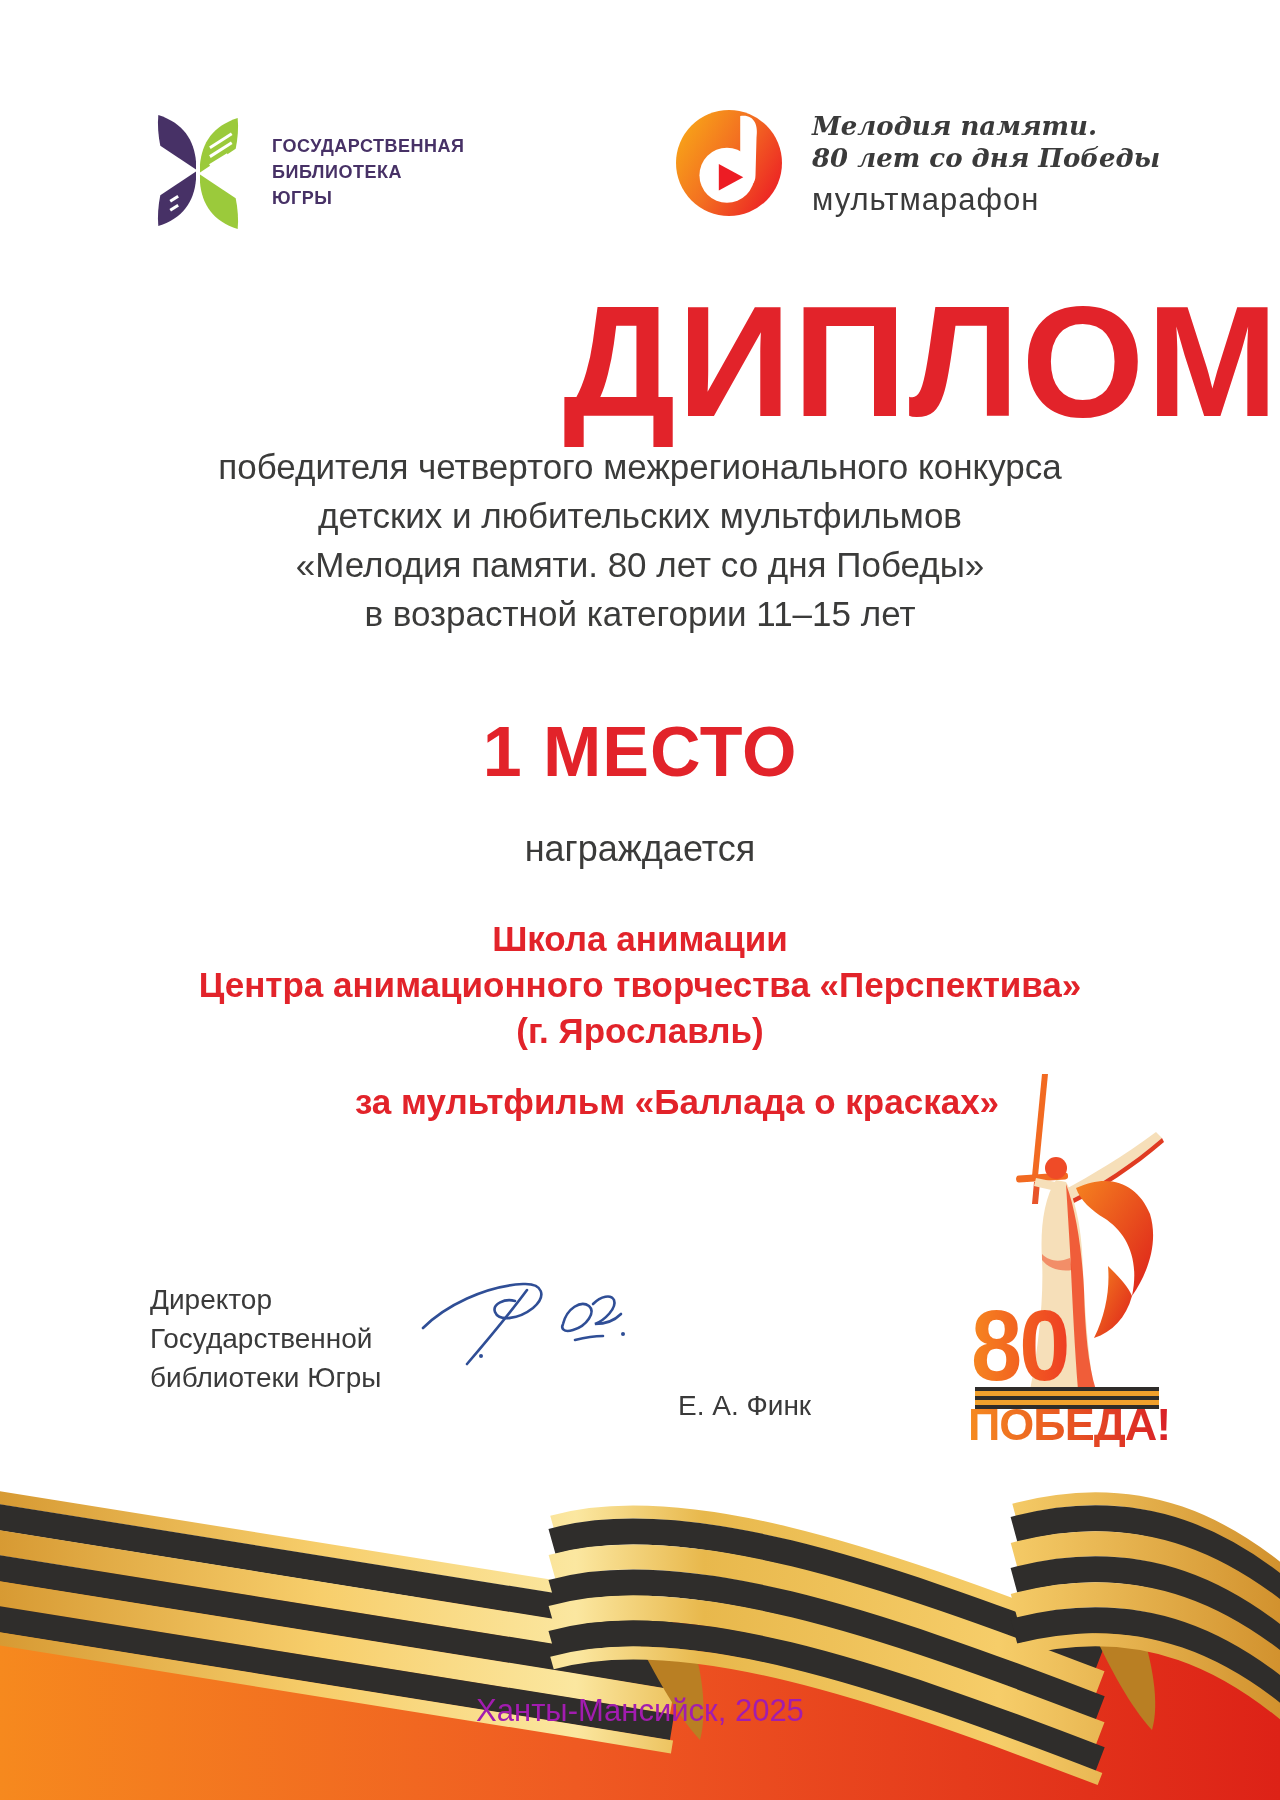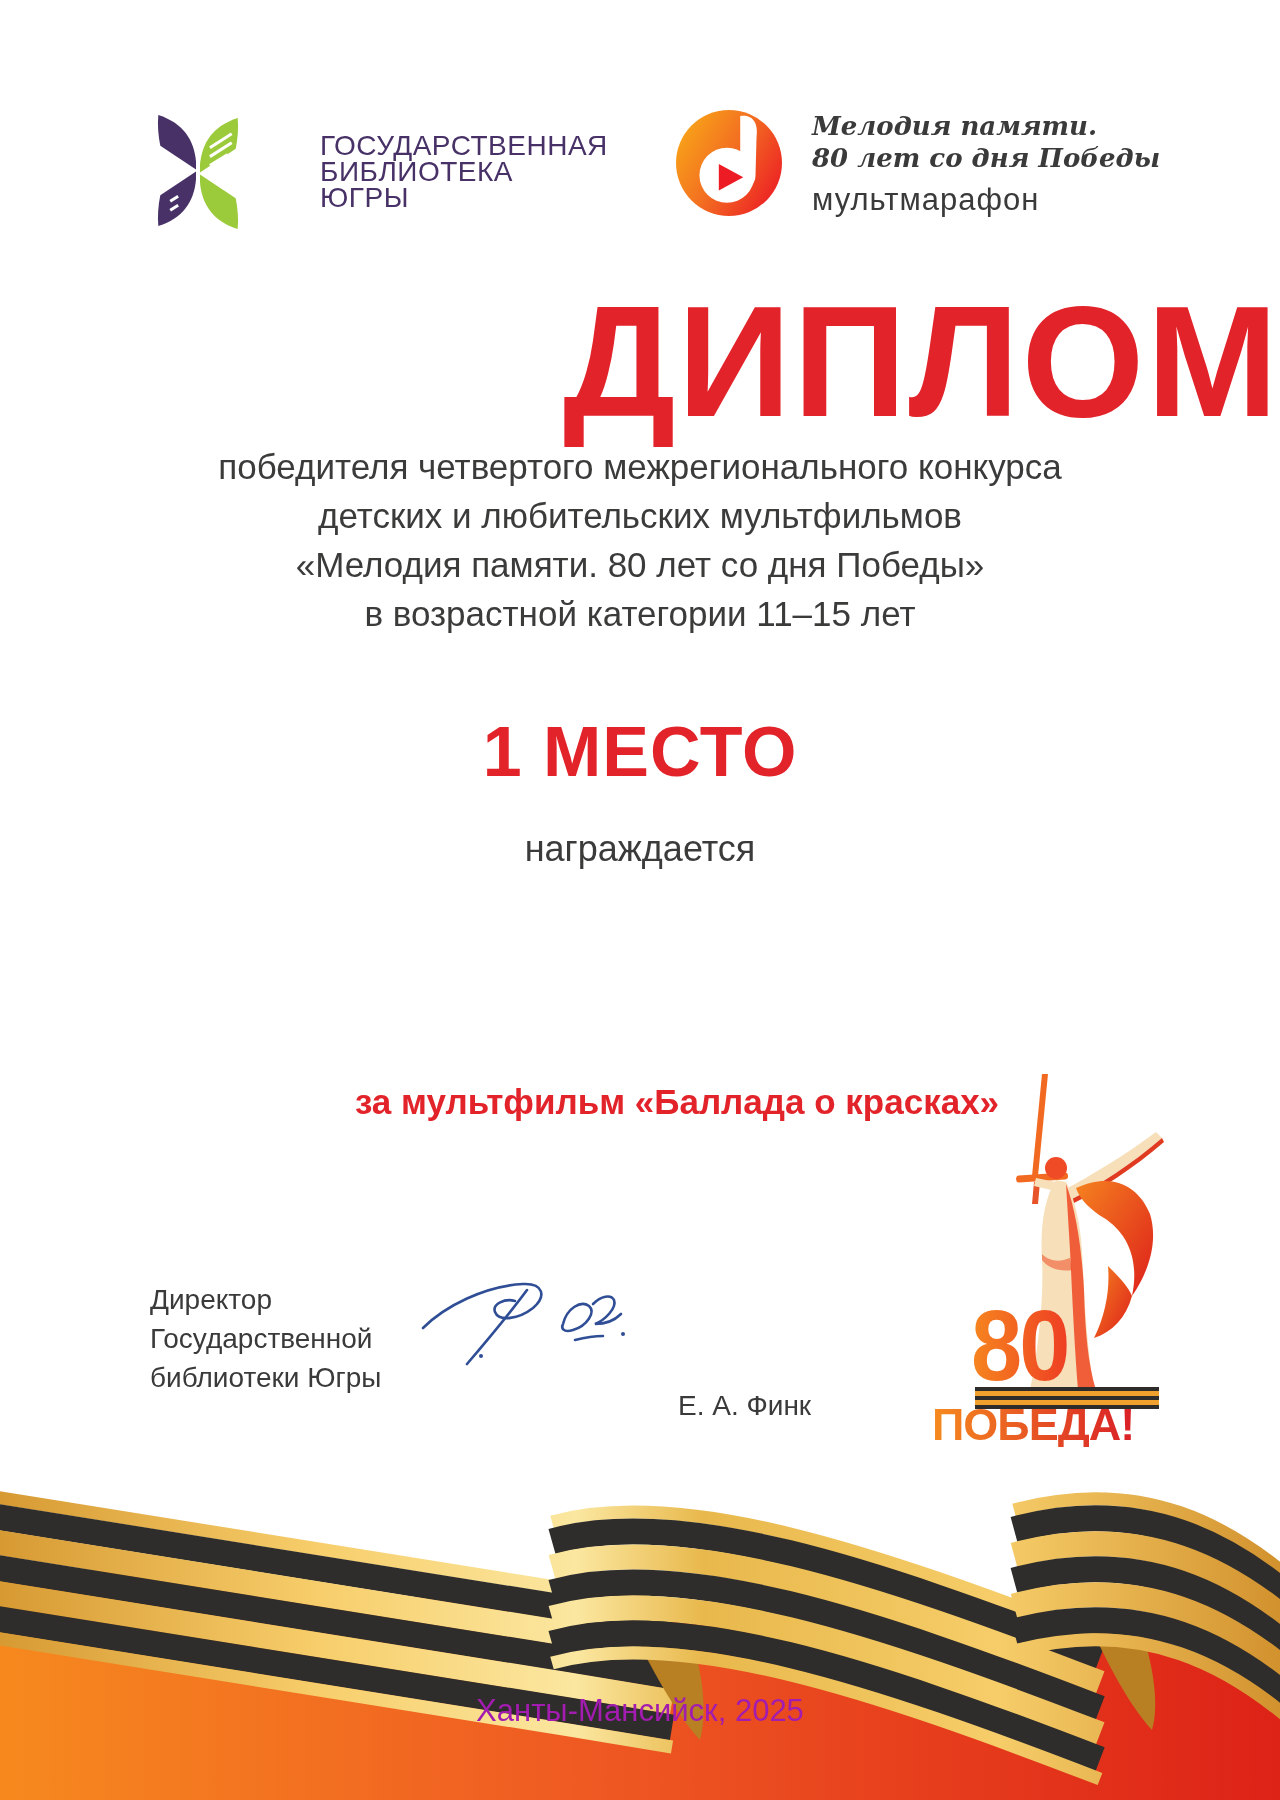--- a/index.html
+++ b/index.html
@@ -5,21 +5,21 @@
   html,body{margin:0;padding:0;background:#e8e8e8;}
   .page{
     position:relative;width:1280px;height:1800px;margin:0 auto;
     background:#ffffff;overflow:hidden;
     font-family:"Liberation Sans", sans-serif;color:#3b3b3a;
   }
   .abs{position:absolute;}
 
   
   .lib-logo{left:148px;top:110px;display:flex;align-items:center;gap:24px;}
-  .lib-text{font-weight:normal;color:#473166;font-size:28px;line-height:26px;letter-spacing:0.5px;margin-left:48px;}
+  .lib-text{font-weight:bold;color:#473166;font-size:18px;line-height:26px;letter-spacing:0.5px;}
   .mult-logo{left:676px;top:110px;display:flex;align-items:flex-start;gap:30px;}
   .mult-script{font-family:"DejaVu Serif", serif;font-style:italic;font-weight:bold;
                font-size:26px;line-height:32px;color:#3a3a3a;}
   .mult-sub{font-size:31px;color:#3a3a3a;letter-spacing:1px;margin-top:8px;}
 
   
   .title{left:0;top:282px;width:100%;text-align:right;
          font-size:158px;line-height:1;font-weight:bold;color:#e2232a;letter-spacing:2px;}
   .desc{left:0;top:442px;width:100%;text-align:center;
         font-size:35px;line-height:49px;color:#3b3b3a;}
@@ -37,21 +37,21 @@
   .dir-name{left:678px;top:1390px;font-size:28px;color:#3a3a3a;}
 
   
   .statue{left:998px;top:1068px;}
   .geo-lines{left:975px;top:1387px;width:184px;height:22px;
     background:repeating-linear-gradient(180deg,#2e2c2a 0 4px,#f0a02c 4px 9px);}
   .v80{left:971px;top:1296px;font-size:92px;line-height:1;font-weight:800;letter-spacing:-3px;
        transform:scaleY(1.08);transform-origin:top left;
        background:linear-gradient(90deg,#f6861f,#ee3f23);
        -webkit-background-clip:text;background-clip:text;color:transparent;}
-  .vword{left:932px;top:1402px;width:200px;text-align:right;
+  .vword{left:968px;top:1402px;width:200px;text-align:right;
        font-size:45px;line-height:1;font-weight:800;letter-spacing:-1px;
        background:linear-gradient(90deg,#f68b1f,#d92027);
        -webkit-background-clip:text;background-clip:text;color:transparent;}
 
   
   .bottom-svg{left:0;top:1430px;}
   .city{left:0;top:1693px;width:100%;text-align:center;font-size:31px;color:#a21caf;}
 </style>
 </head>
 <body>
@@ -105,20 +105,25 @@
   <div class="abs desc">
     <div>победителя четвертого межрегионального конкурса</div>
     <div>детских и любительских мультфильмов</div>
     <div>«Мелодия памяти. 80 лет со дня Победы»</div>
     <div>в возрастной категории 11–15 лет</div>
   </div>
 
   <div class="abs place">1 МЕСТО</div>
   <div class="abs awarded">награждается</div>
 
+  <div class="abs recipient">
+    <div>Школа анимации</div>
+    <div>Центра анимационного творчества «Перспектива»</div>
+    <div>(г. Ярославль)</div>
+  </div>
 
   <div class="abs film">за мультфильм «Баллада о красках»</div>
 
   <div class="abs director">
     <div>Директор</div>
     <div>Государственной</div>
     <div>библиотеки Югры</div>
   </div>
 
   <svg class="abs sig" width="240" height="105" viewBox="0 0 240 105">

